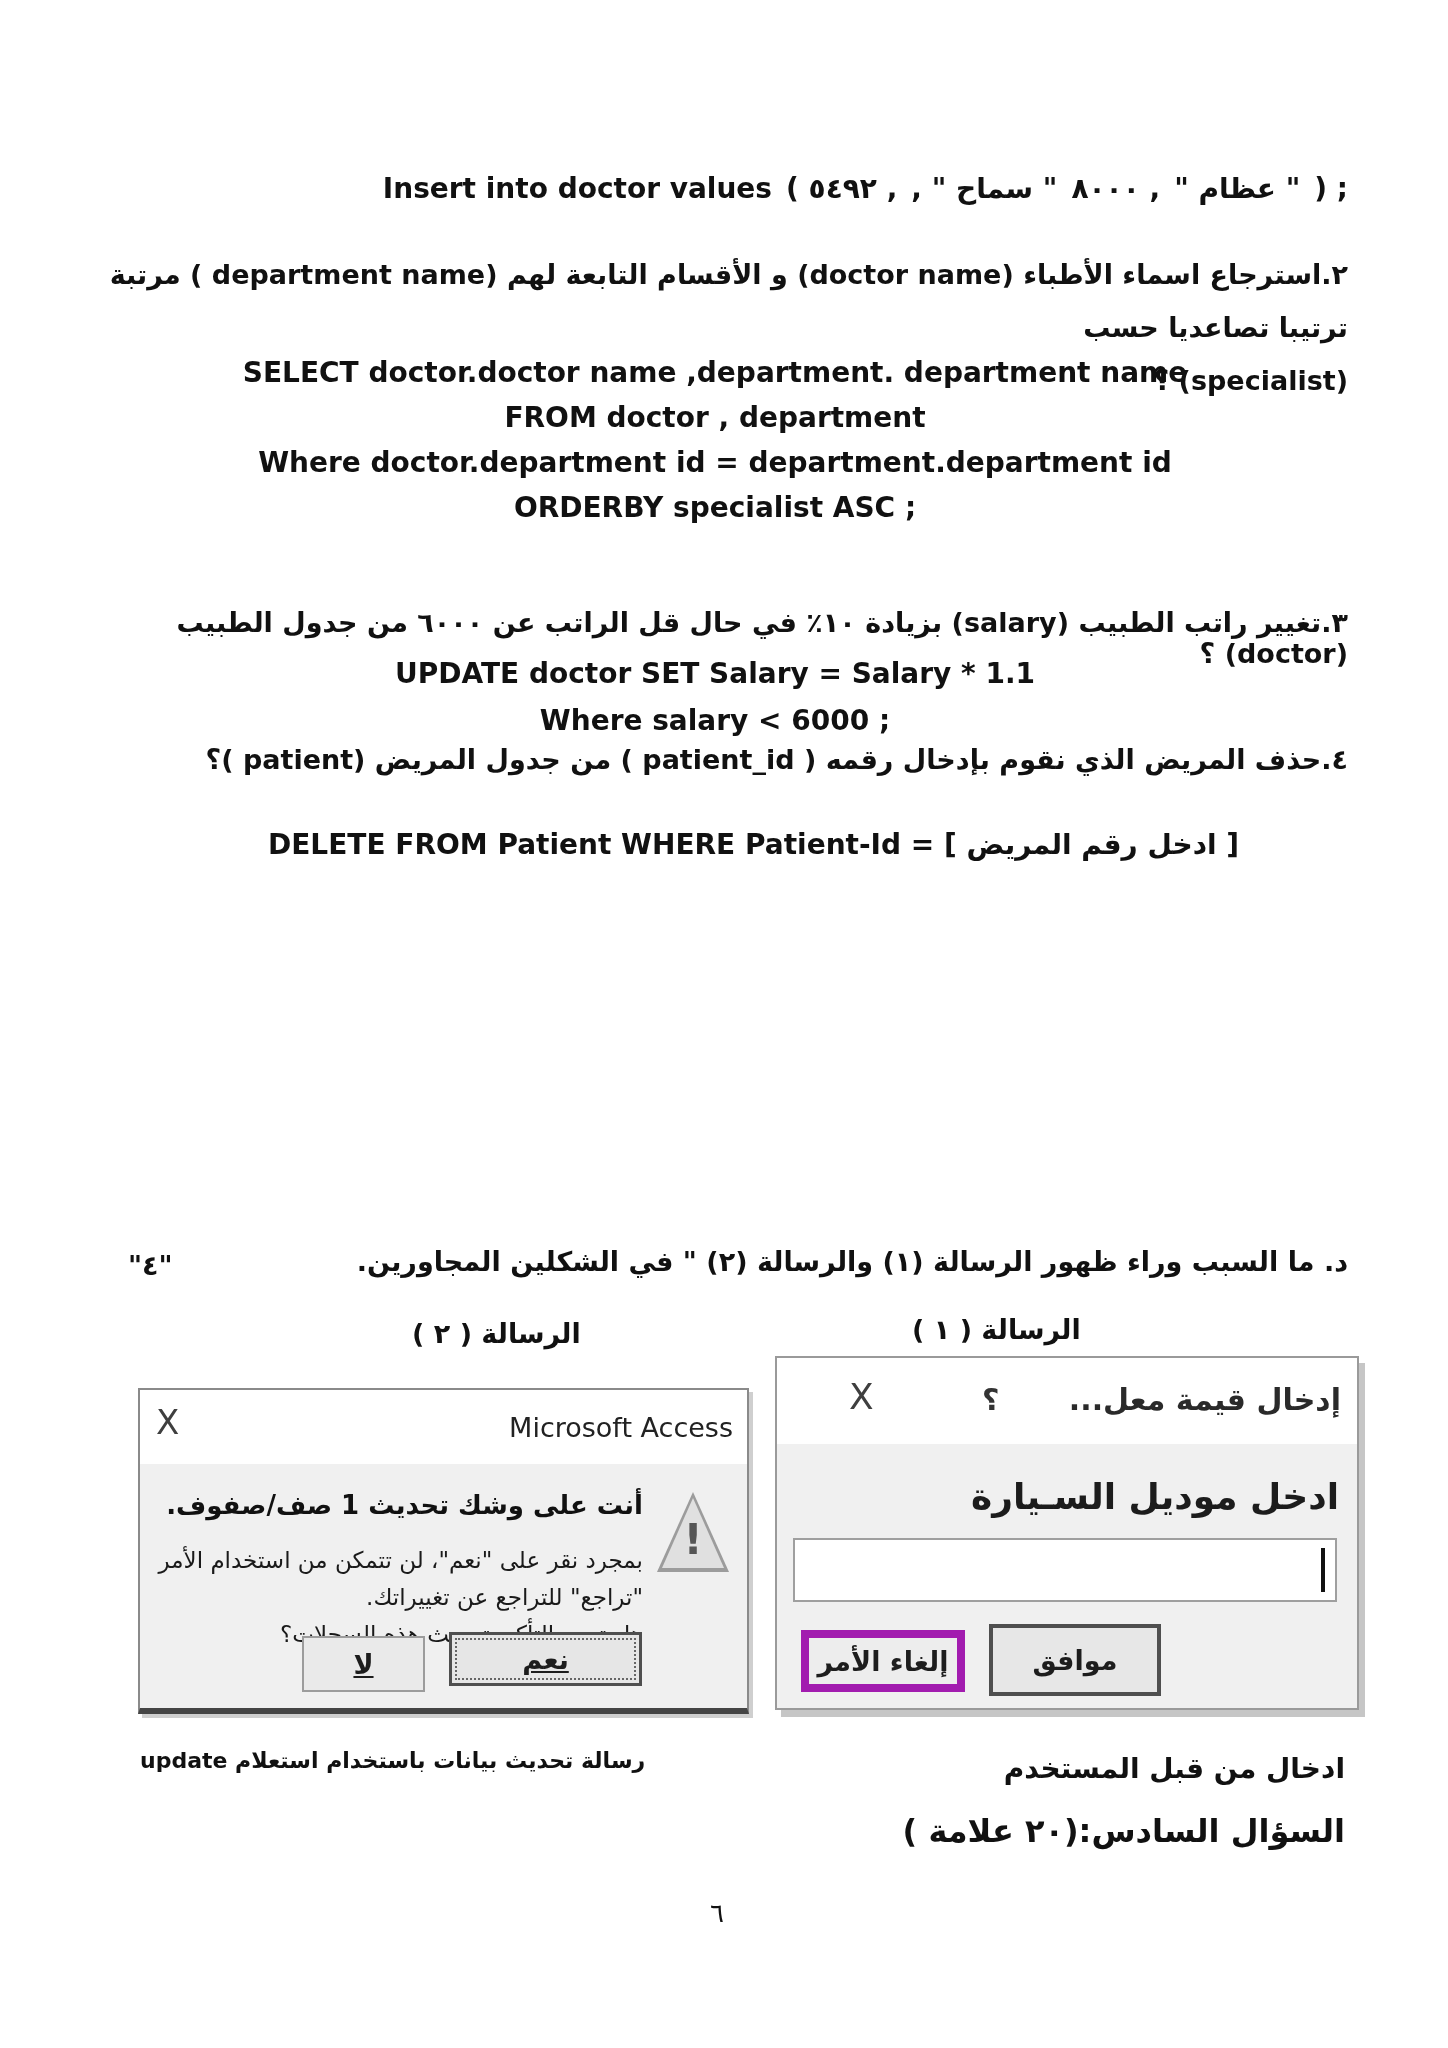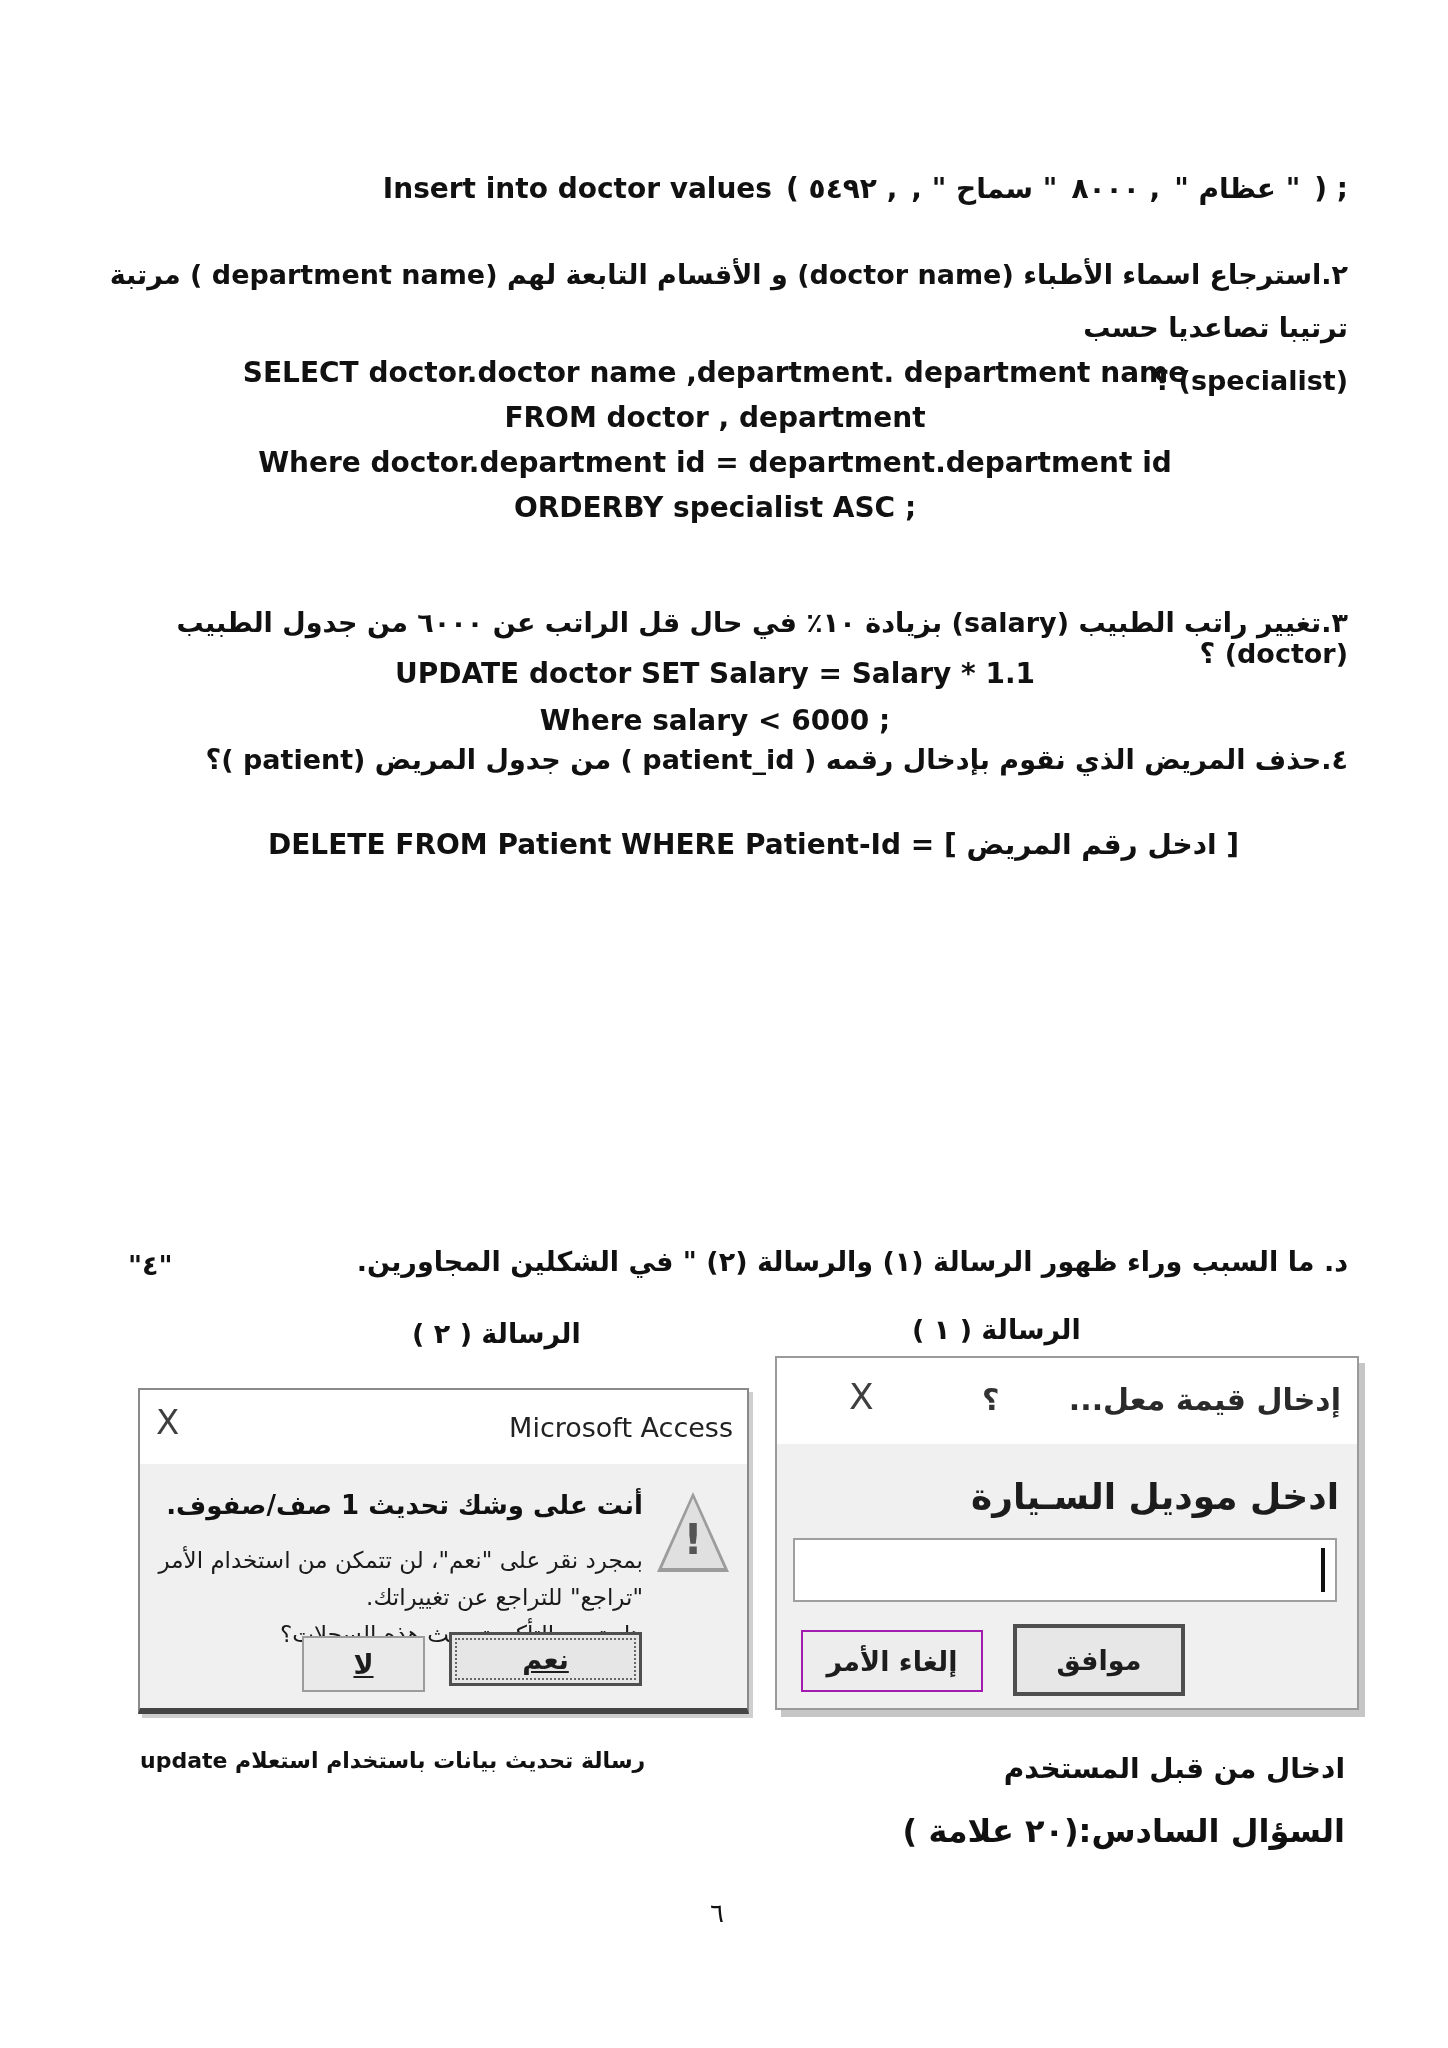--- a/index.html
+++ b/index.html
@@ -36,24 +36,24 @@
   .dlg1 .titlebar{position:absolute;left:0;top:0;right:0;height:86px;background:#ffffff;}
   .dlg1 .title{position:absolute;right:16px;top:24px;font-size:30px;font-weight:bold;color:#2a2a2a;direction:rtl;}
   .dlg1 .help{position:absolute;left:205px;top:24px;font-size:30px;color:#333;font-weight:bold;}
   .dlg1 .close{position:absolute;left:72px;top:18px;font-size:36px;color:#3f3f3f;}
   .dlg1 .prompt{position:absolute;right:18px;top:118px;font-size:36px;font-weight:bold;direction:rtl;color:#1c1c1c;}
   .dlg1 .inputbox{position:absolute;left:16px;top:180px;width:540px;height:60px;background:#ffffff;
     border:2px solid #9f9f9f;}
   .dlg1 .caret{position:absolute;right:10px;top:8px;width:4px;height:44px;background:#111;}
   .btn{display:flex;align-items:center;justify-content:center;font-family:"DejaVu Sans",sans-serif;
     font-size:27px;font-weight:bold;color:#1d1d1d;box-sizing:border-box;cursor:default;}
-  .dlg1 .ok{position:absolute;left:236px;top:266px;width:172px;height:72px;background:#e7e7e7;
+  .dlg1 .ok{position:absolute;left:212px;top:266px;width:172px;height:72px;background:#e7e7e7;
     border:4px solid #4f4f4f;}
-  .dlg1 .cancel{position:absolute;left:24px;top:272px;width:182px;height:62px;background:#ededed;
-    border:2px solid #a21caf;}
+  .dlg1 .cancel{position:absolute;left:24px;top:272px;width:164px;height:62px;background:#ededed;
+    border:8px solid #a21caf;}
 
   
   .dlg2{left:138px;top:1388px;width:607px;height:318px;background:#f0f0f0;
     border:2px solid #8a8a8a;border-bottom:6px solid #454545;box-shadow:4px 4px 0 #cfcfcf;}
   .dlg2 .titlebar{position:absolute;left:0;top:0;right:0;height:74px;background:#ffffff;}
   .dlg2 .title{position:absolute;right:14px;top:22px;font-size:27px;color:#222;}
   .dlg2 .close{position:absolute;left:16px;top:12px;font-size:34px;color:#3f3f3f;}
   .warn-icon{position:absolute;right:18px;top:98px;width:72px;height:88px;}
   .warn-outer{position:absolute;left:0;bottom:4px;width:0;height:0;
     border-left:36px solid transparent;border-right:36px solid transparent;border-bottom:80px solid #9c9c9c;}

